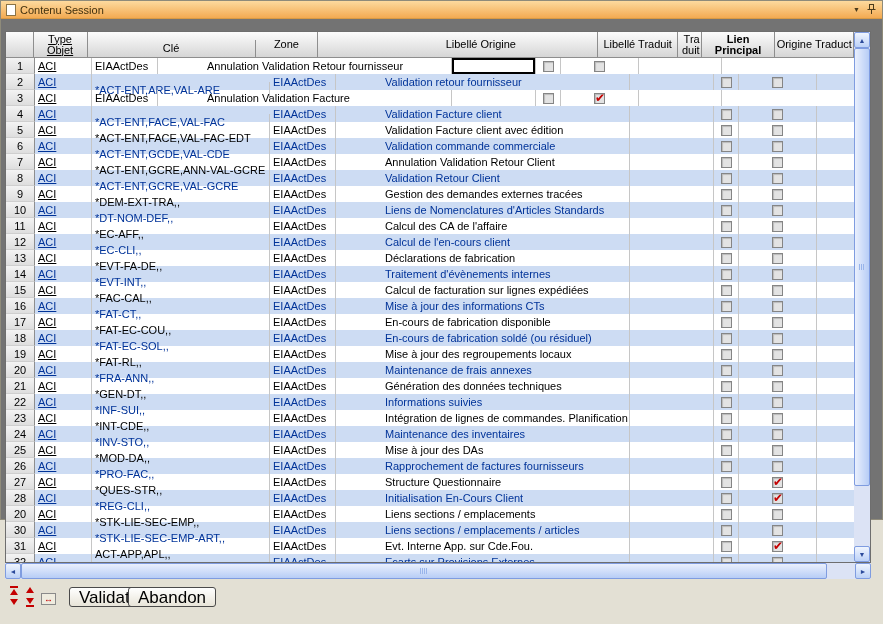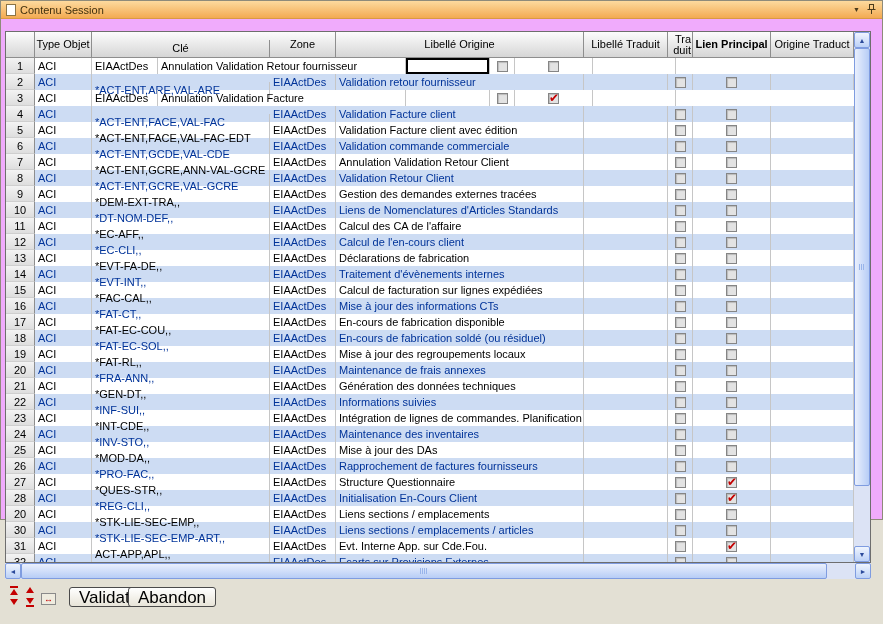--- a/index.html
+++ b/index.html
@@ -3,41 +3,41 @@
 <meta charset="utf-8">
 <style>
   :root{
     --tb1:#fdda9e; --tb2:#f3aa52;
     --altbg:#cddcf3; --alttext:#003399;
     --check:#c40000;
   }
   *{margin:0;padding:0;box-sizing:border-box;}
   html,body{width:883px;height:624px;overflow:hidden;}
   body{font-family:"Liberation Sans","DejaVu Sans",sans-serif;font-size:11px;background:#e3e0d4;}
-  .window{position:relative;width:883px;height:520px;background:#f0abfc;border:1px solid #8f8b7a;}
+  .window{position:relative;width:883px;height:520px;background:#737373;border:1px solid #8f8b7a;}
 
   
   .titlebar{position:absolute;top:0;left:0;right:0;height:18px;
     background:linear-gradient(var(--tb1),var(--tb2));
     display:flex;align-items:center;padding:0 5px;border-bottom:1px solid #d99a44;}
   .title-icon{width:10px;height:12px;background:#fff;border:1px solid #8a7346;margin-right:4px;flex:0 0 auto;}
   .title-text{color:#40300e;}
   .title-controls{margin-left:auto;display:flex;align-items:center;gap:6px;}
   .title-controls .tc{color:#4a3a1a;font-size:7px;cursor:default;line-height:10px;}
 
   
   .grid-wrap{position:absolute;left:4px;top:30px;width:866px;height:532px;border:1px solid #6e6e6e;background:#fff;}
   .grid-header{display:flex;width:848px;height:26px;background:linear-gradient(#fcfcfc,#d6d6d6);border-bottom:1px solid #8e8e8e;}
   .hcell{display:flex;align-items:center;justify-content:center;text-align:center;overflow:hidden;
     border-right:1px solid #8e8e8e;line-height:11px;color:#000;padding:0 1px;}
   .c-num{width:29px;}
-  .c-type{width:57px;}
+  .c-type{width:57px;text-decoration:underline;}
   .c-cle{width:178px;margin-top:8px;}
   .c-zone{width:66px;}
-  .c-lib{width:248px;}
+  .c-lib{width:248px;margin-left:46px;}
   .c-libt{width:84px;}
   .c-trad{width:25px;word-break:break-all;text-align:right;}
   .c-lien{width:78px;font-weight:bold;}
   .c-orig{width:83px;}
   .grid-body{position:relative;width:848px;height:504px;overflow:hidden;background:#fff;}
   .grow{display:flex;width:848px;height:16px;background:#fff;color:#000;}
   .grow.alt{background:var(--altbg);color:var(--alttext);}
   .cell{height:16px;line-height:16px;padding-left:3px;overflow:hidden;white-space:nowrap;
     border-right:1px solid #c6c6c6;flex:0 0 auto;}
   .ncell{padding:0;text-align:center;background:linear-gradient(#f3f3f3,#dedede);

